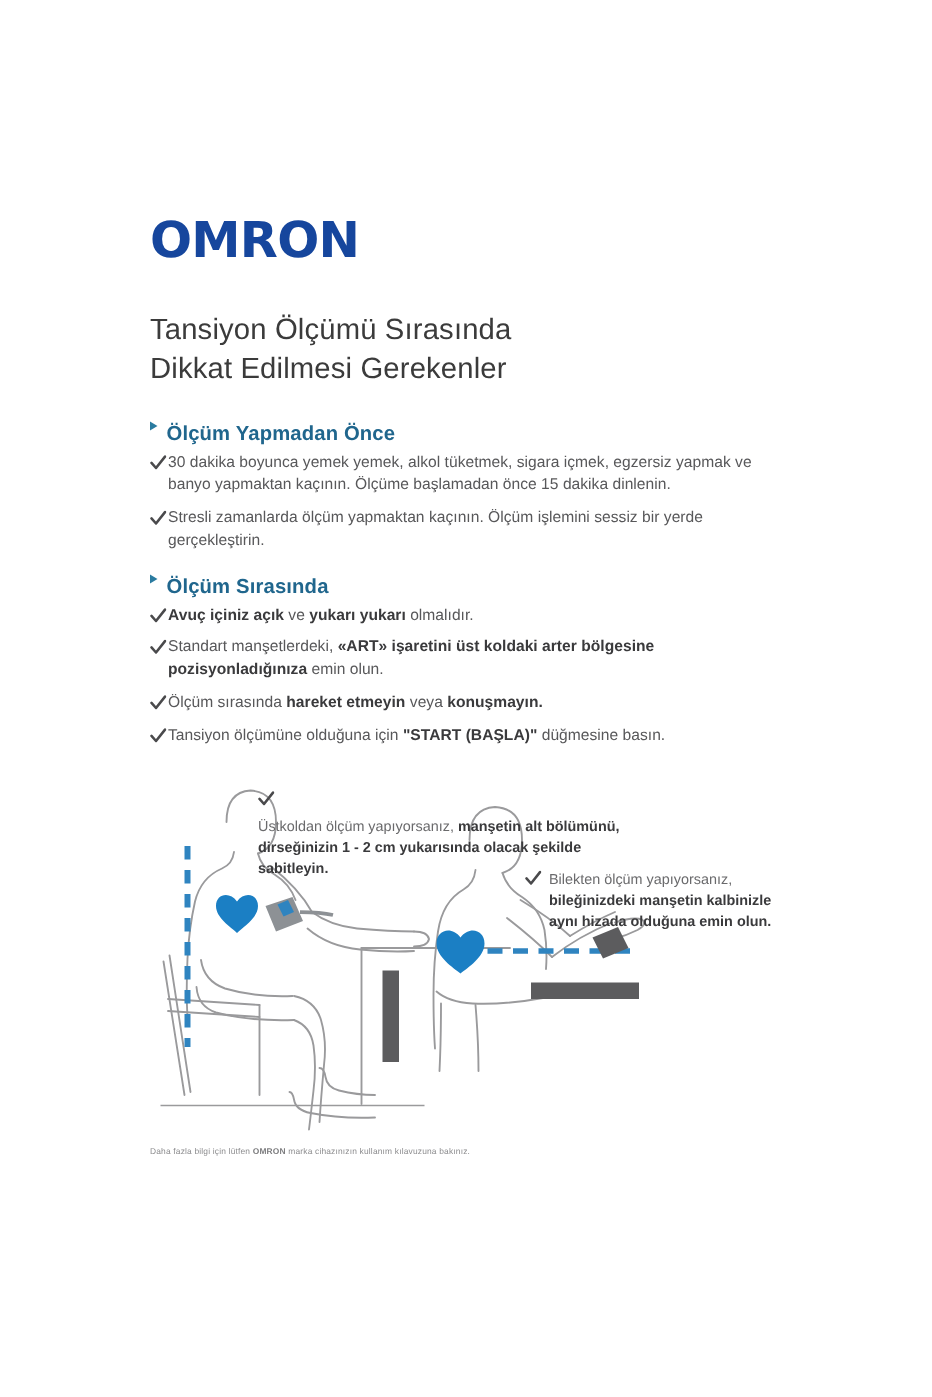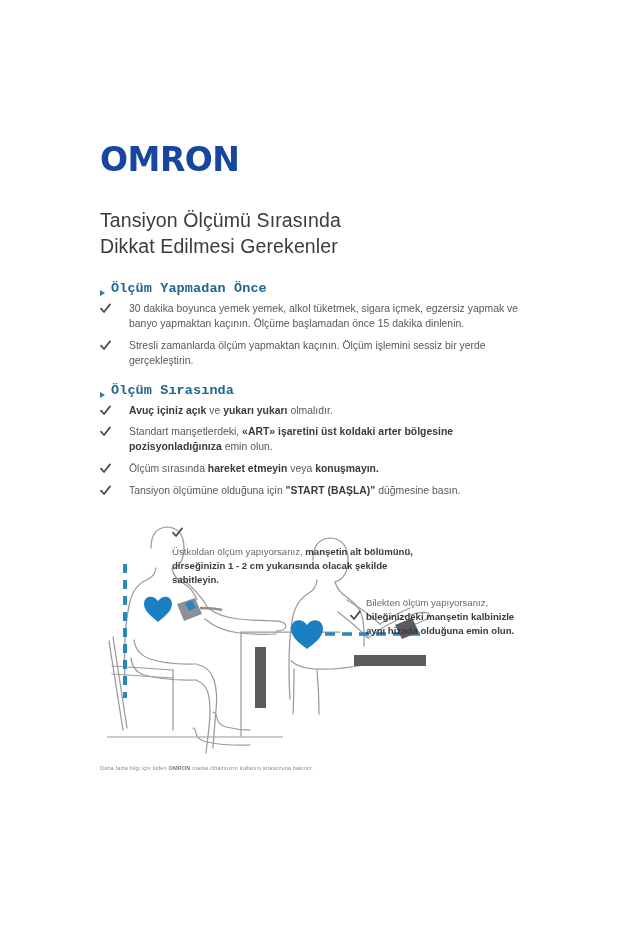--- a/index.html
+++ b/index.html
@@ -46,24 +46,23 @@
     font-weight: 400;
     color: #3b3b3b;
     line-height: 1.32;
     margin: 0 0 22px 0;
     letter-spacing: 0.1px;
   }
 
   
   .section-head {
     display: flex;
-    align-items: flex-end;
+    align-items: flex-start;
     gap: 6px;
     margin: 0 0 6px 0;
-    font-family: Liberation Mono, monospace;
   }
   .tri {
     width: 0;
     height: 0;
     border-left: 5px solid #2a7ba0;
     border-top: 3.5px solid transparent;
     border-bottom: 3.5px solid transparent;
     flex: 0 0 auto;
   }
   .section-head .sh-label {
@@ -71,21 +70,21 @@
     font-weight: 700;
     color: #20668d;
     letter-spacing: 0.1px;
   }
 
   
   .bullets { margin: 0 0 14px 0; }
   .bullet {
     display: flex;
     align-items: flex-start;
-    gap: 18px;
+    gap: 1px;
     margin-bottom: 7px;
   }
   .chk {
     flex: 0 0 auto;
     width: 11px;
     height: 13px;
     position: relative;
     top: 1px;
   }
   .chk svg { display: block; }
@@ -115,21 +114,21 @@
   }
   .cap .chk { top: 0px; }
   .cap-text {
     font-size: 9.6px;
     line-height: 1.45;
     color: #6a6a6c;
   }
   .cap-text b { color: #3a3a3c; font-weight: 700; }
 
   #cap-upper { left: 172px; top: 527px; width: 250px; flex-direction: column; }
-  #cap-wrist { left: 350px; top: 596px; width: 175px; align-items: center; }
+  #cap-wrist { left: 350px; top: 580px; width: 175px; }
 
   
   .footer {
     position: absolute;
     left: 100px;
     top: 765px;
     font-size: 5.6px;
     color: #8c8c8e;
     letter-spacing: 0.12px;
     line-height: 1.4;

